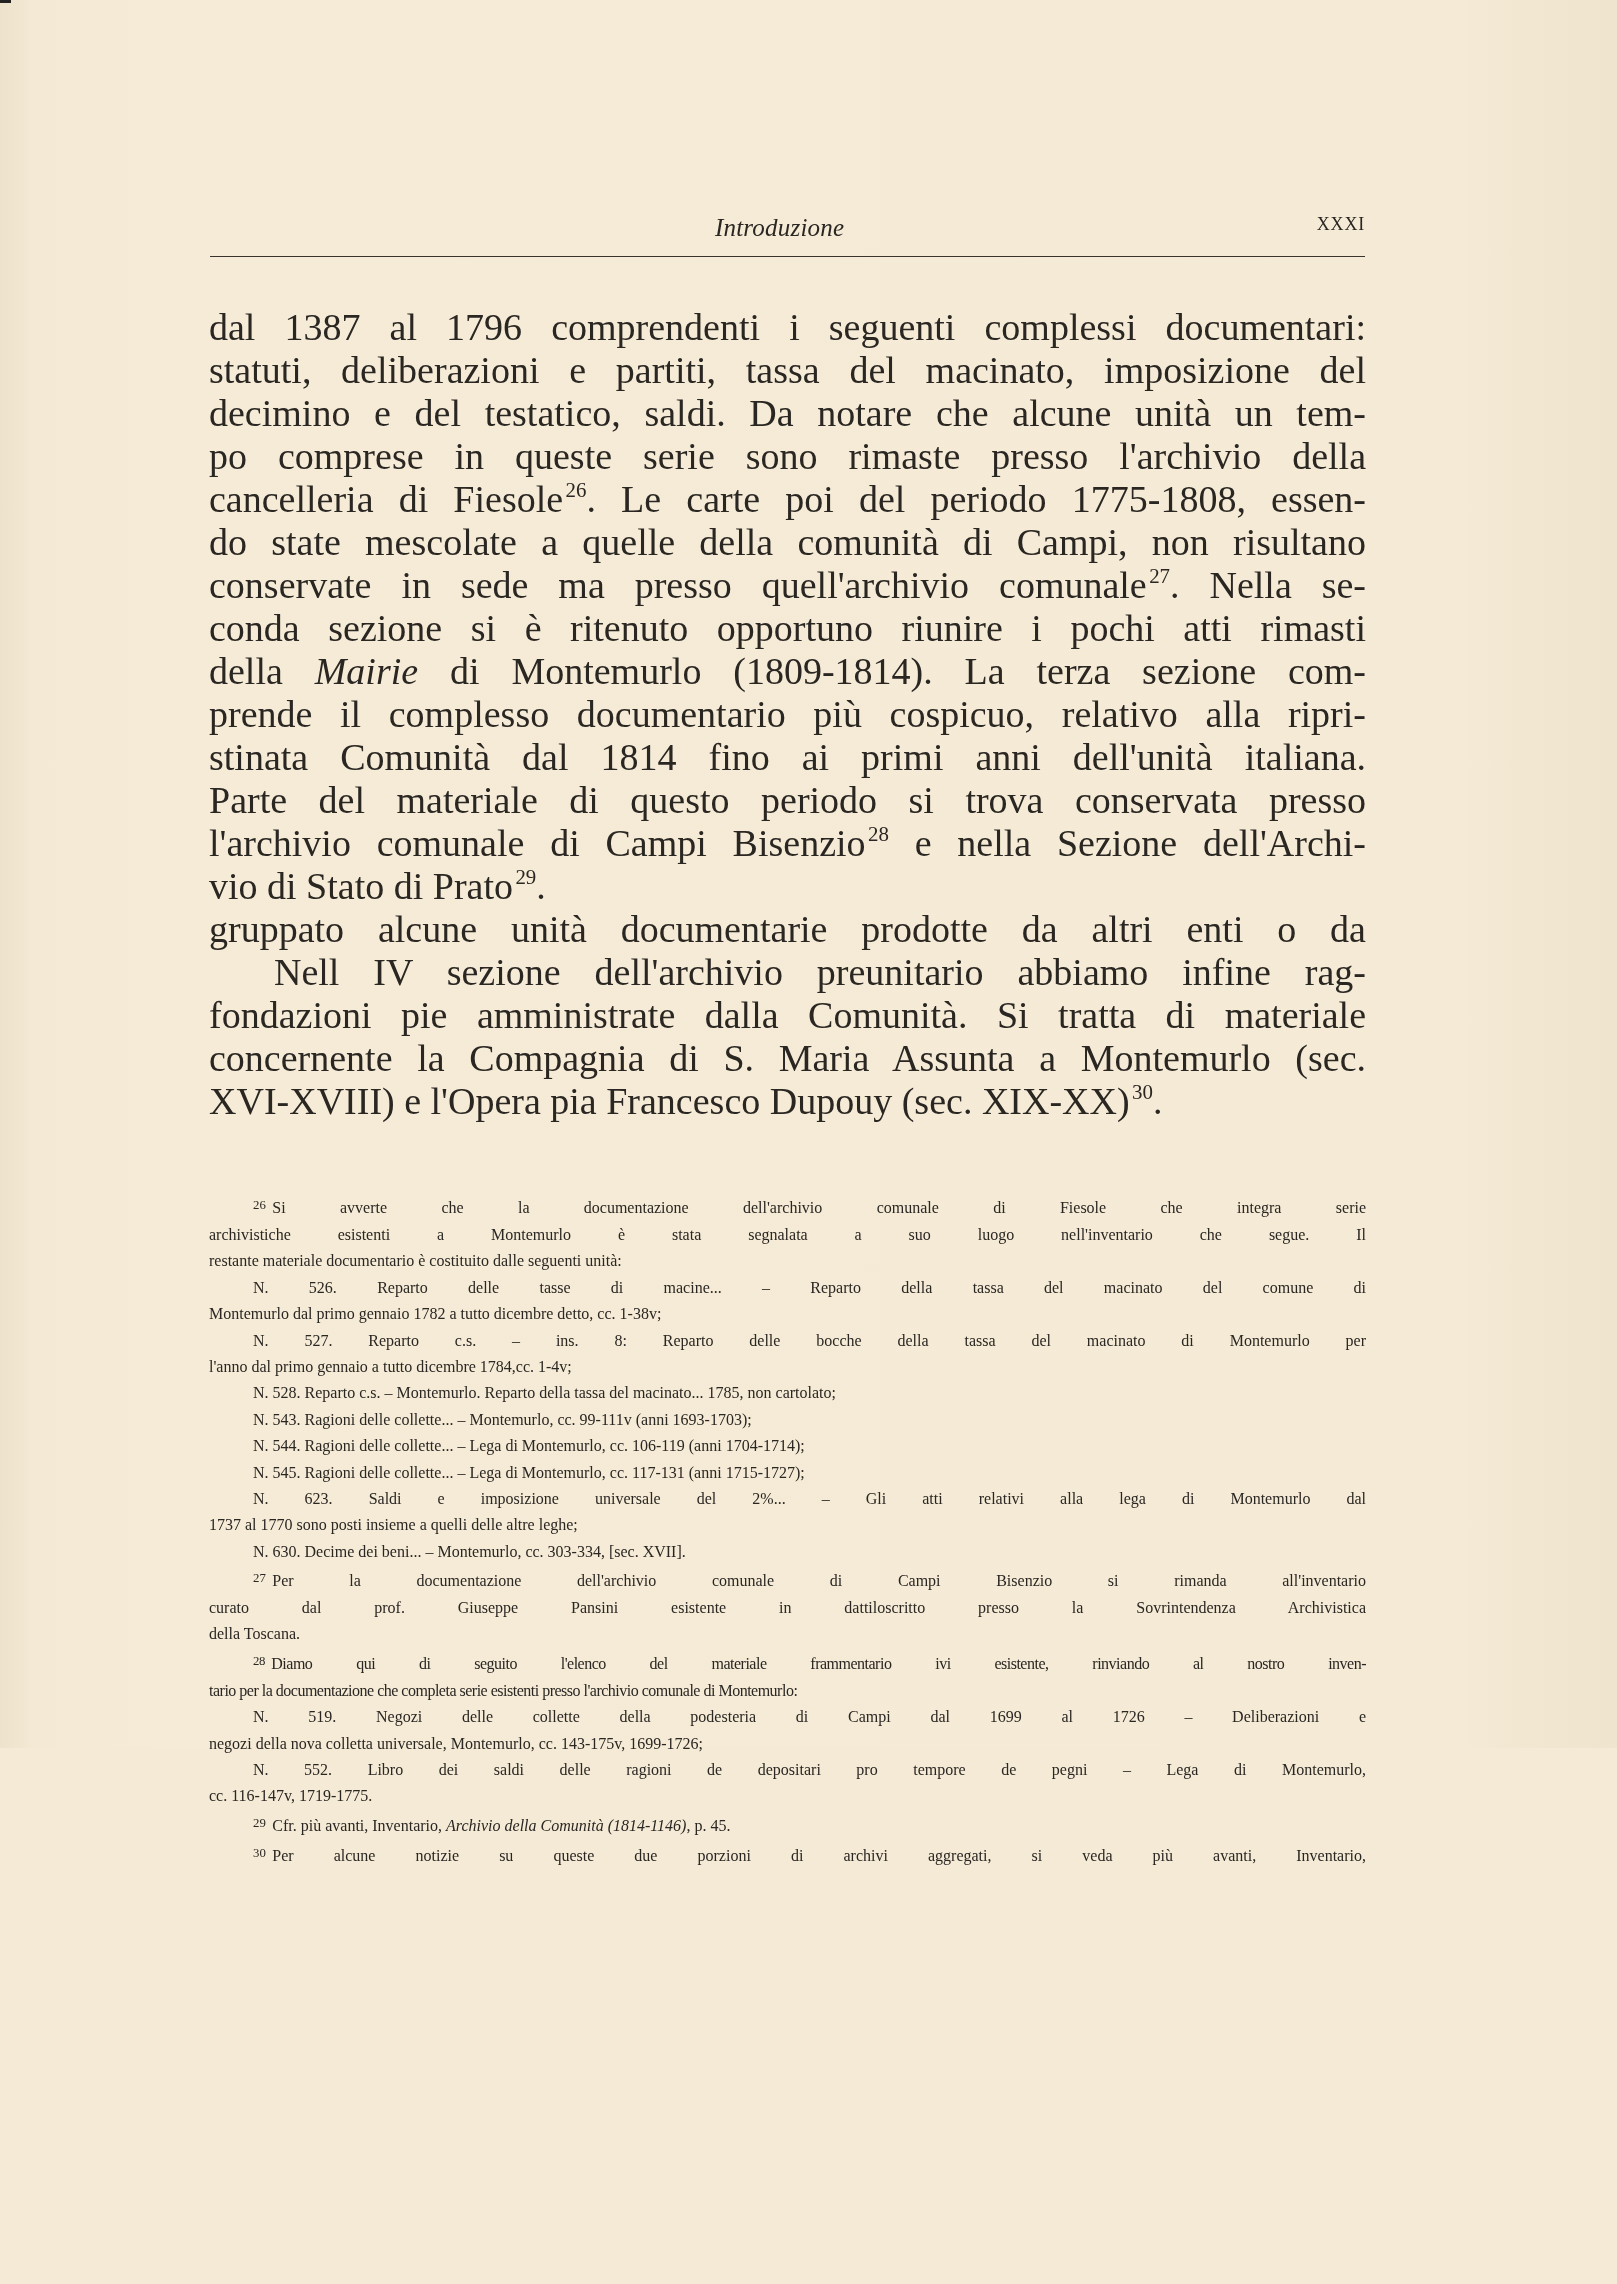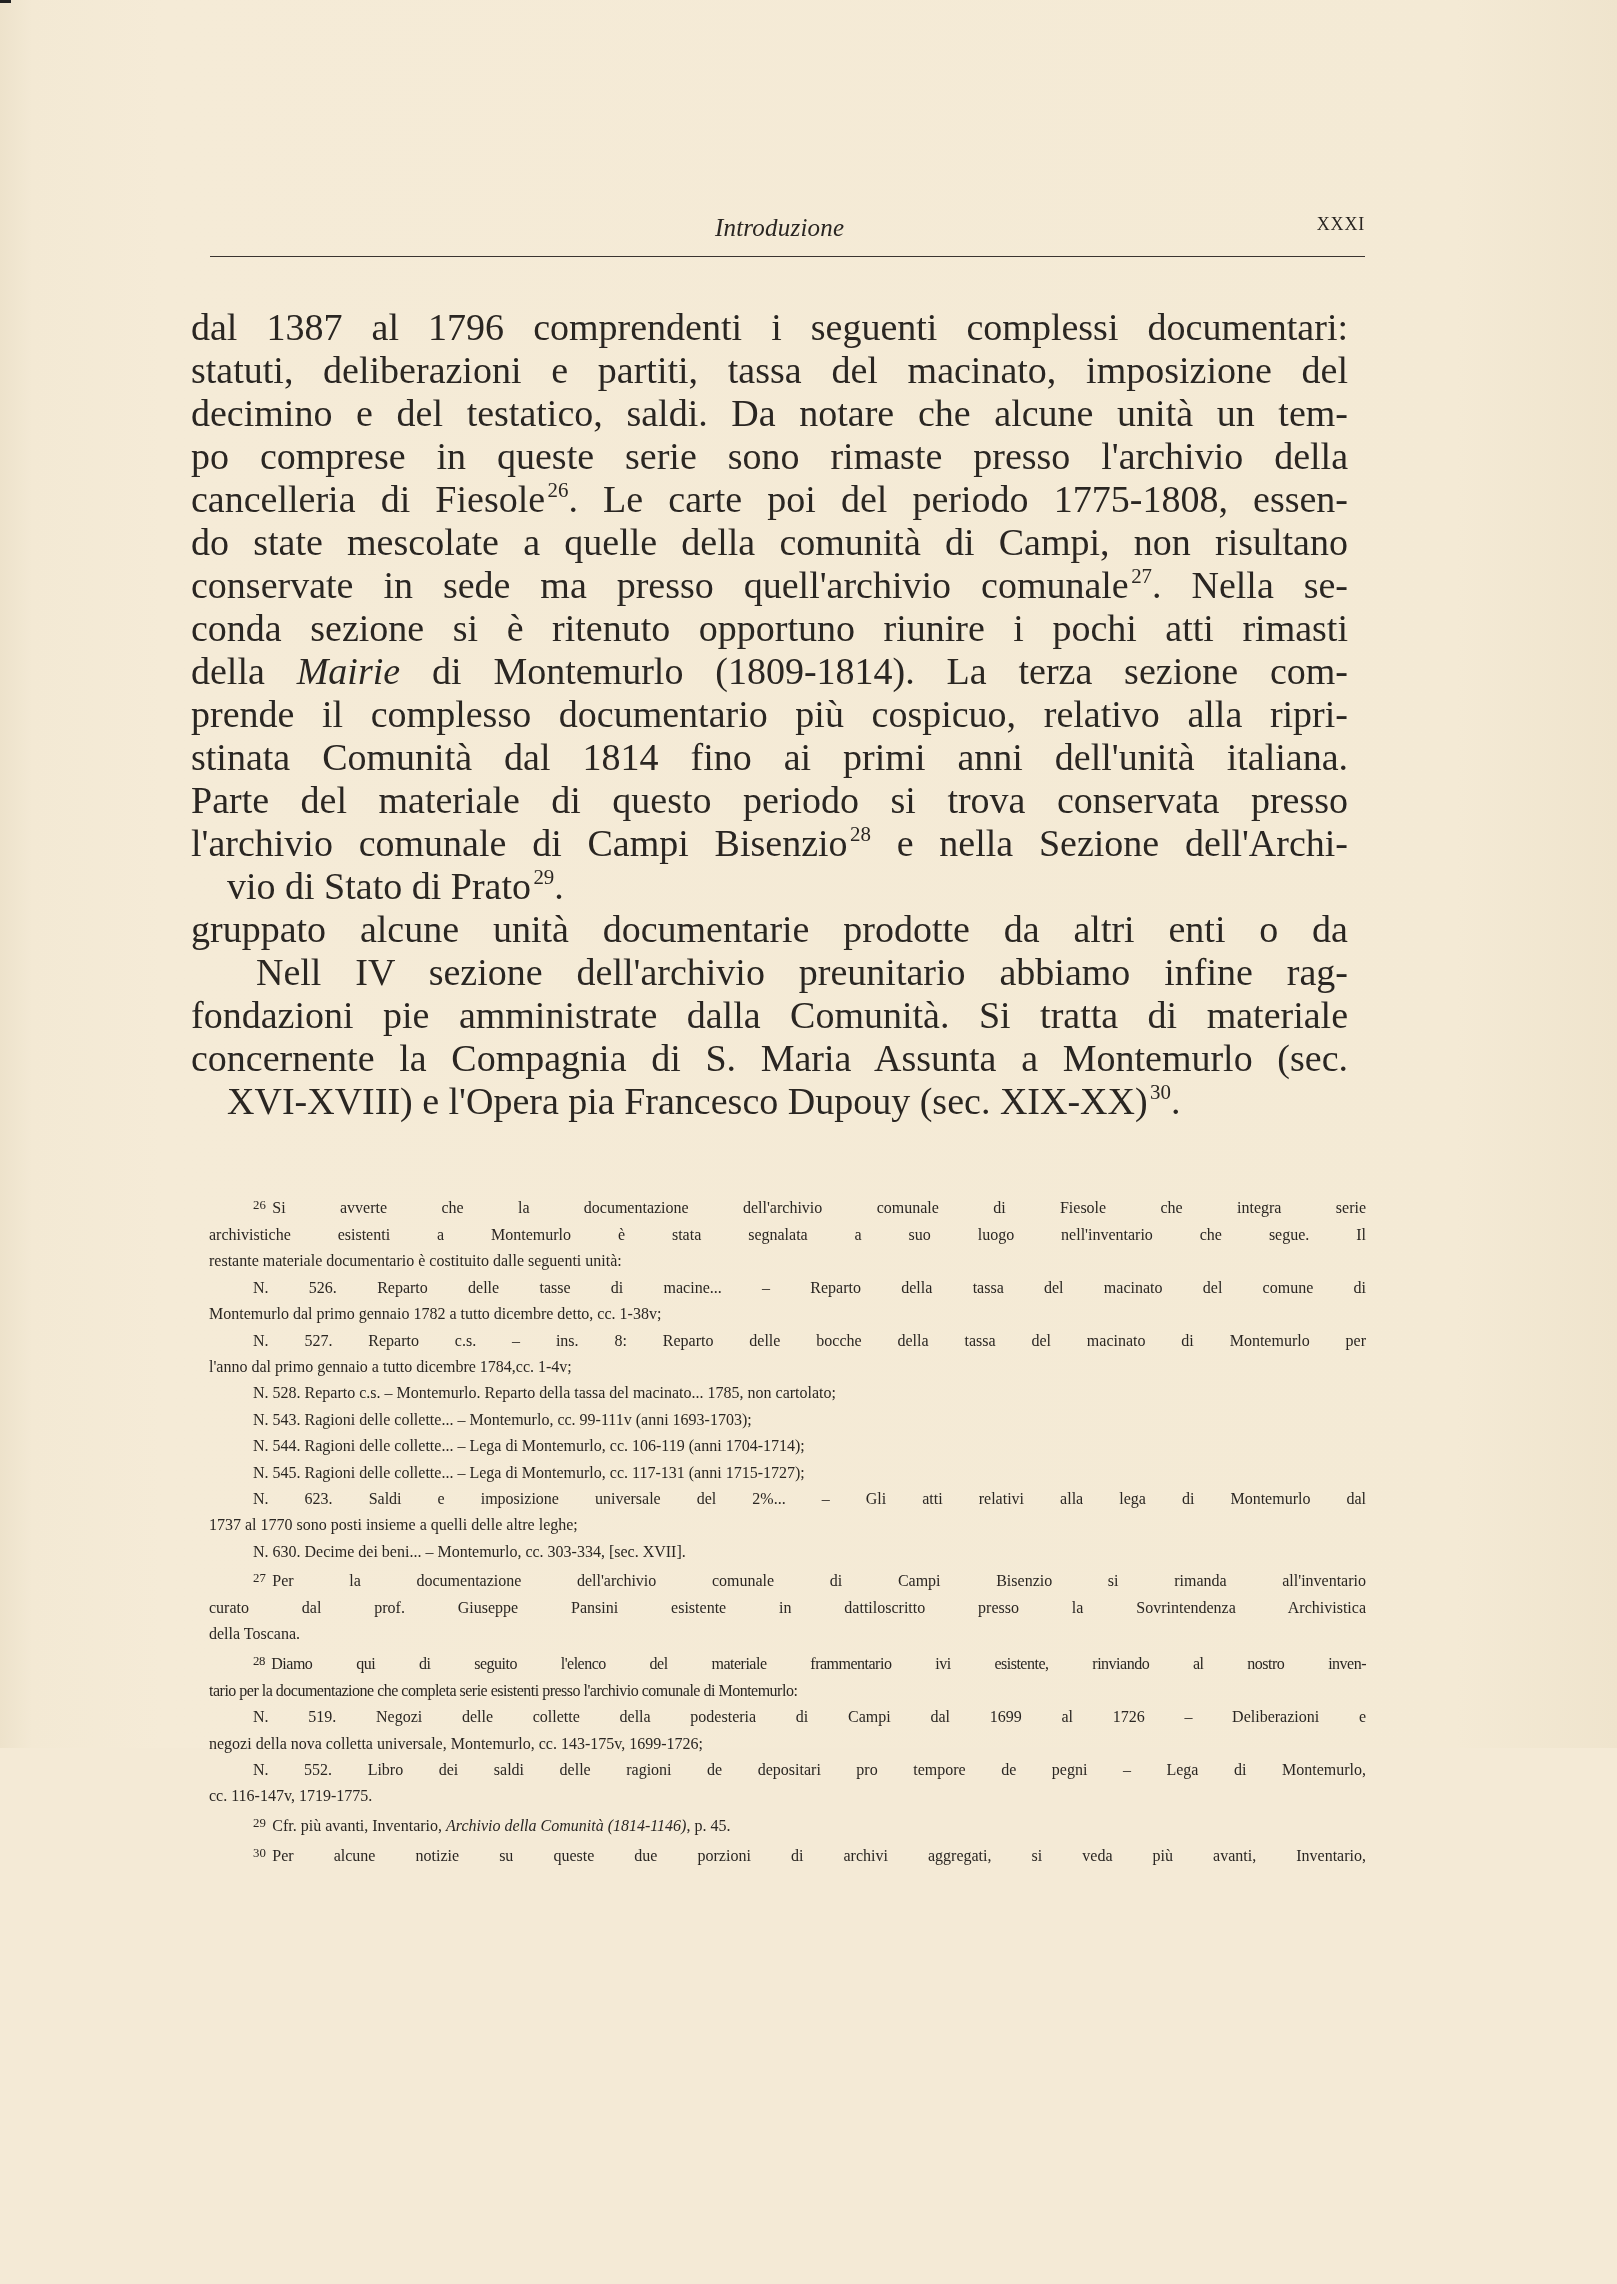--- a/index.html
+++ b/index.html
@@ -41,31 +41,31 @@
   }
   .running-head .folio {
     position: absolute;
     right: 0;
     top: 1.6px;
     font-size: 18px;
     letter-spacing: 0.8px;
   }
   .body-text {
     position: absolute;
-    left: 191px;
+    left: 209px;
     top: 306px;
     width: 1157px;
     font-family: "Liberation Serif", serif;
     font-size: 38px;
     line-height: 43px;
     text-align: justify;
   }
   .body-text p { margin: 0; }
   .body-text .line { display: block; text-align: justify; text-align-last: justify; white-space: nowrap; }
-  .body-text .line.last { text-align-last: left; margin-left: 36px; }
+  .body-text .line.last { text-align-last: left; }
   sup.fn {
     font-size: 0.55em;
     vertical-align: 0.72em;
     line-height: 0;
     margin-left: 2.4px;
   }
   i { font-style: italic; }
 
   .notes {
     position: absolute;

